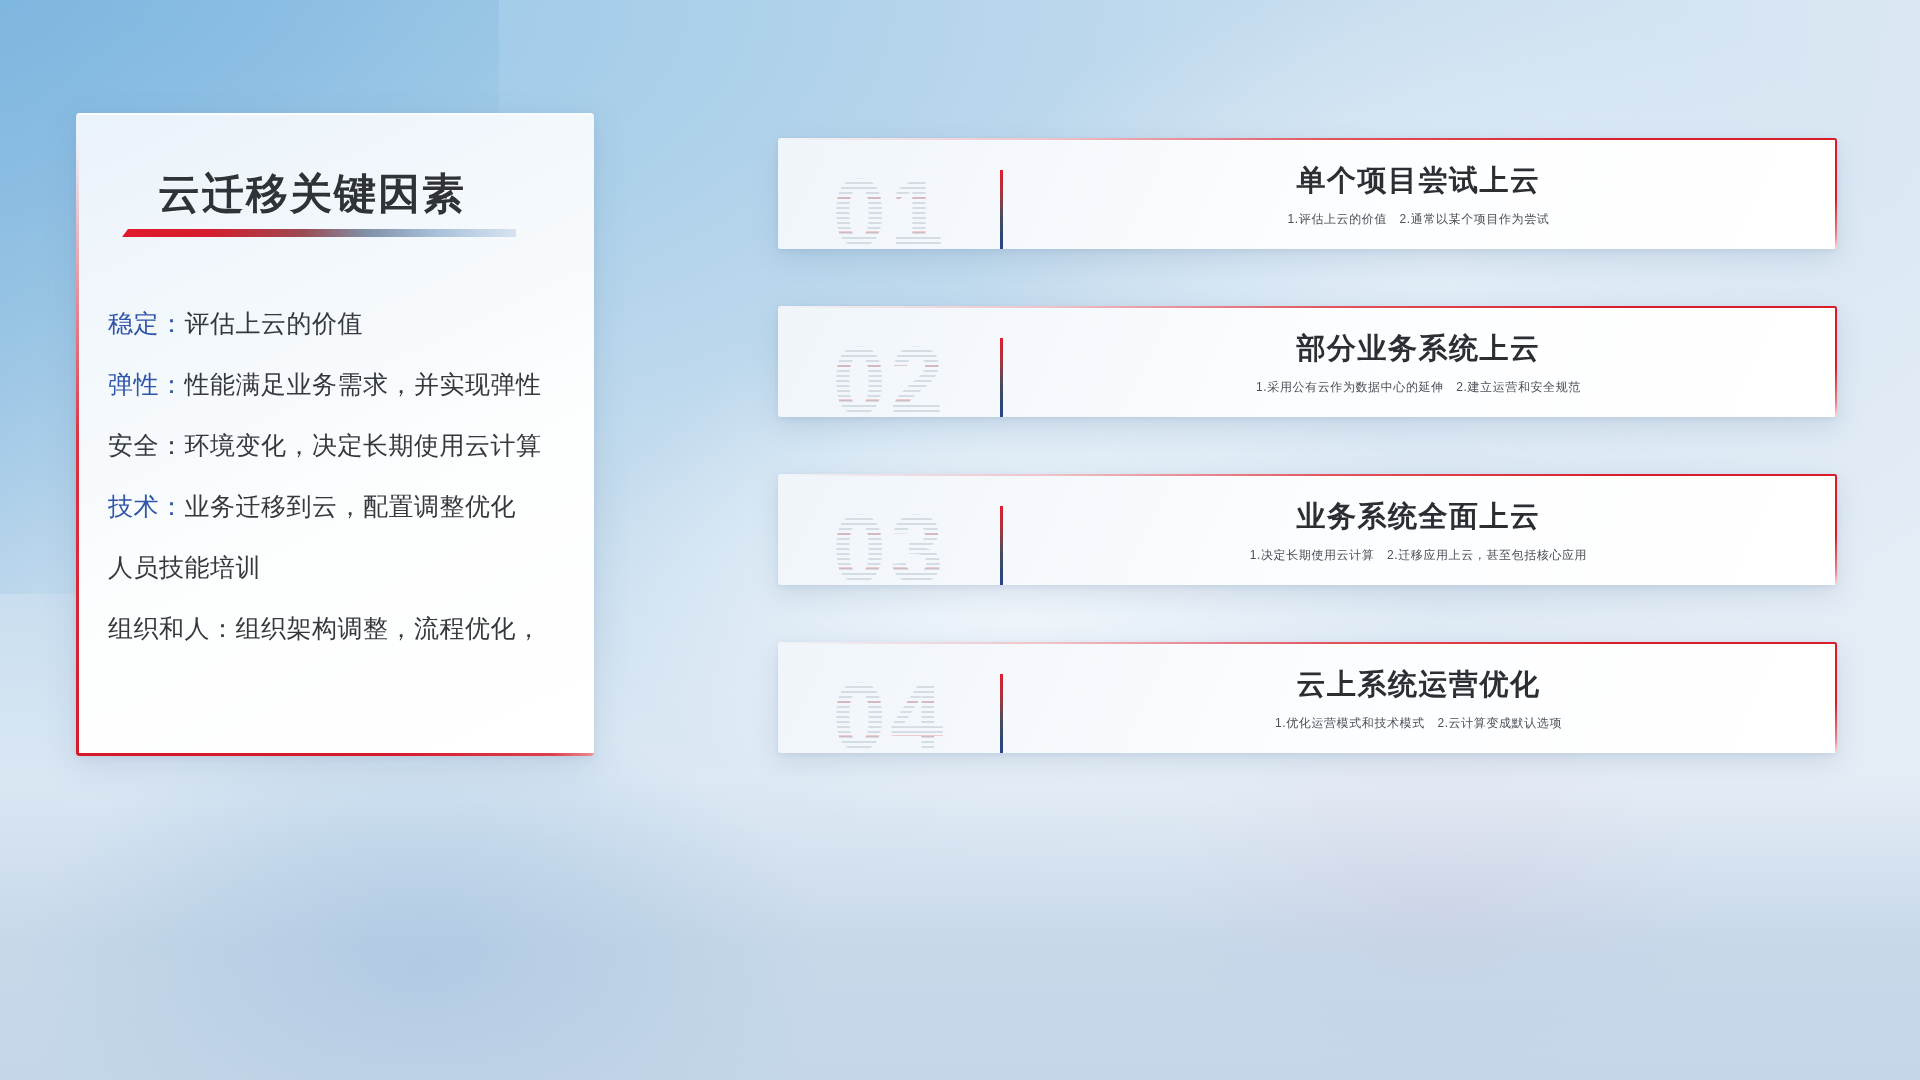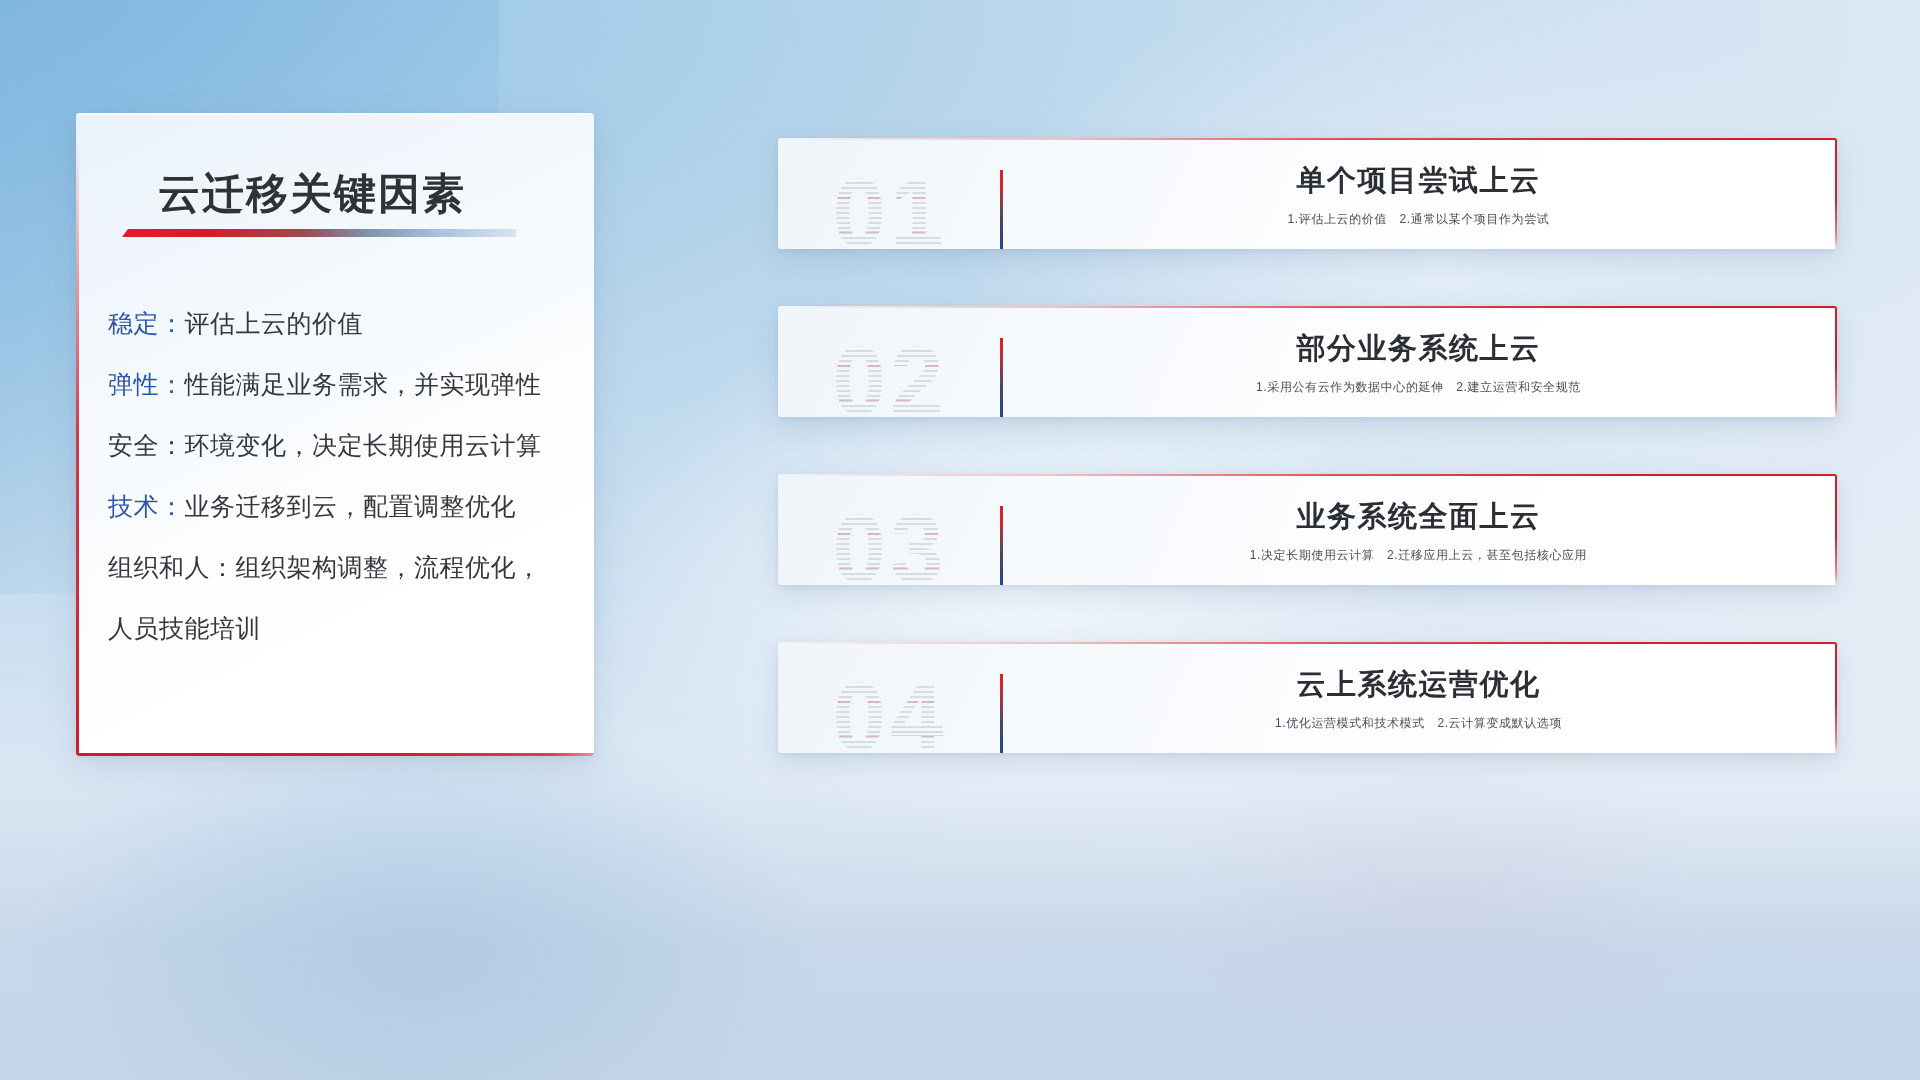--- a/index.html
+++ b/index.html
@@ -181,28 +181,28 @@
       <span class="factor-text">性能满足业务需求，并实现弹性</span>
     </div>
     <div class="factor-row">
       <span class="factor-label dark">安全：</span>
       <span class="factor-text">环境变化，决定长期使用云计算</span>
     </div>
     <div class="factor-row">
       <span class="factor-label blue">技术：</span>
       <span class="factor-text">业务迁移到云，配置调整优化</span>
     </div>
-    <div class="factor-row">
-      <span class="factor-label dark">组织和人：</span>
-      <span class="factor-text">组织架构调整，流程优化，</span>
-    </div>
     <div class="factor-row cont">
       <span class="factor-label dark"></span>
       <span class="factor-text">人员技能培训</span>
     </div>
+    <div class="factor-row">
+      <span class="factor-label dark">组织和人：</span>
+      <span class="factor-text">组织架构调整，流程优化，</span>
+    </div>
   </div>
 </section>
 
 <section id="cards">
 
   <article class="step-card">
     <div class="card-top-rule"></div>
     <div class="card-right-rule"></div>
     <div class="card-number">01</div>
     <div class="card-number-tint">01</div>

